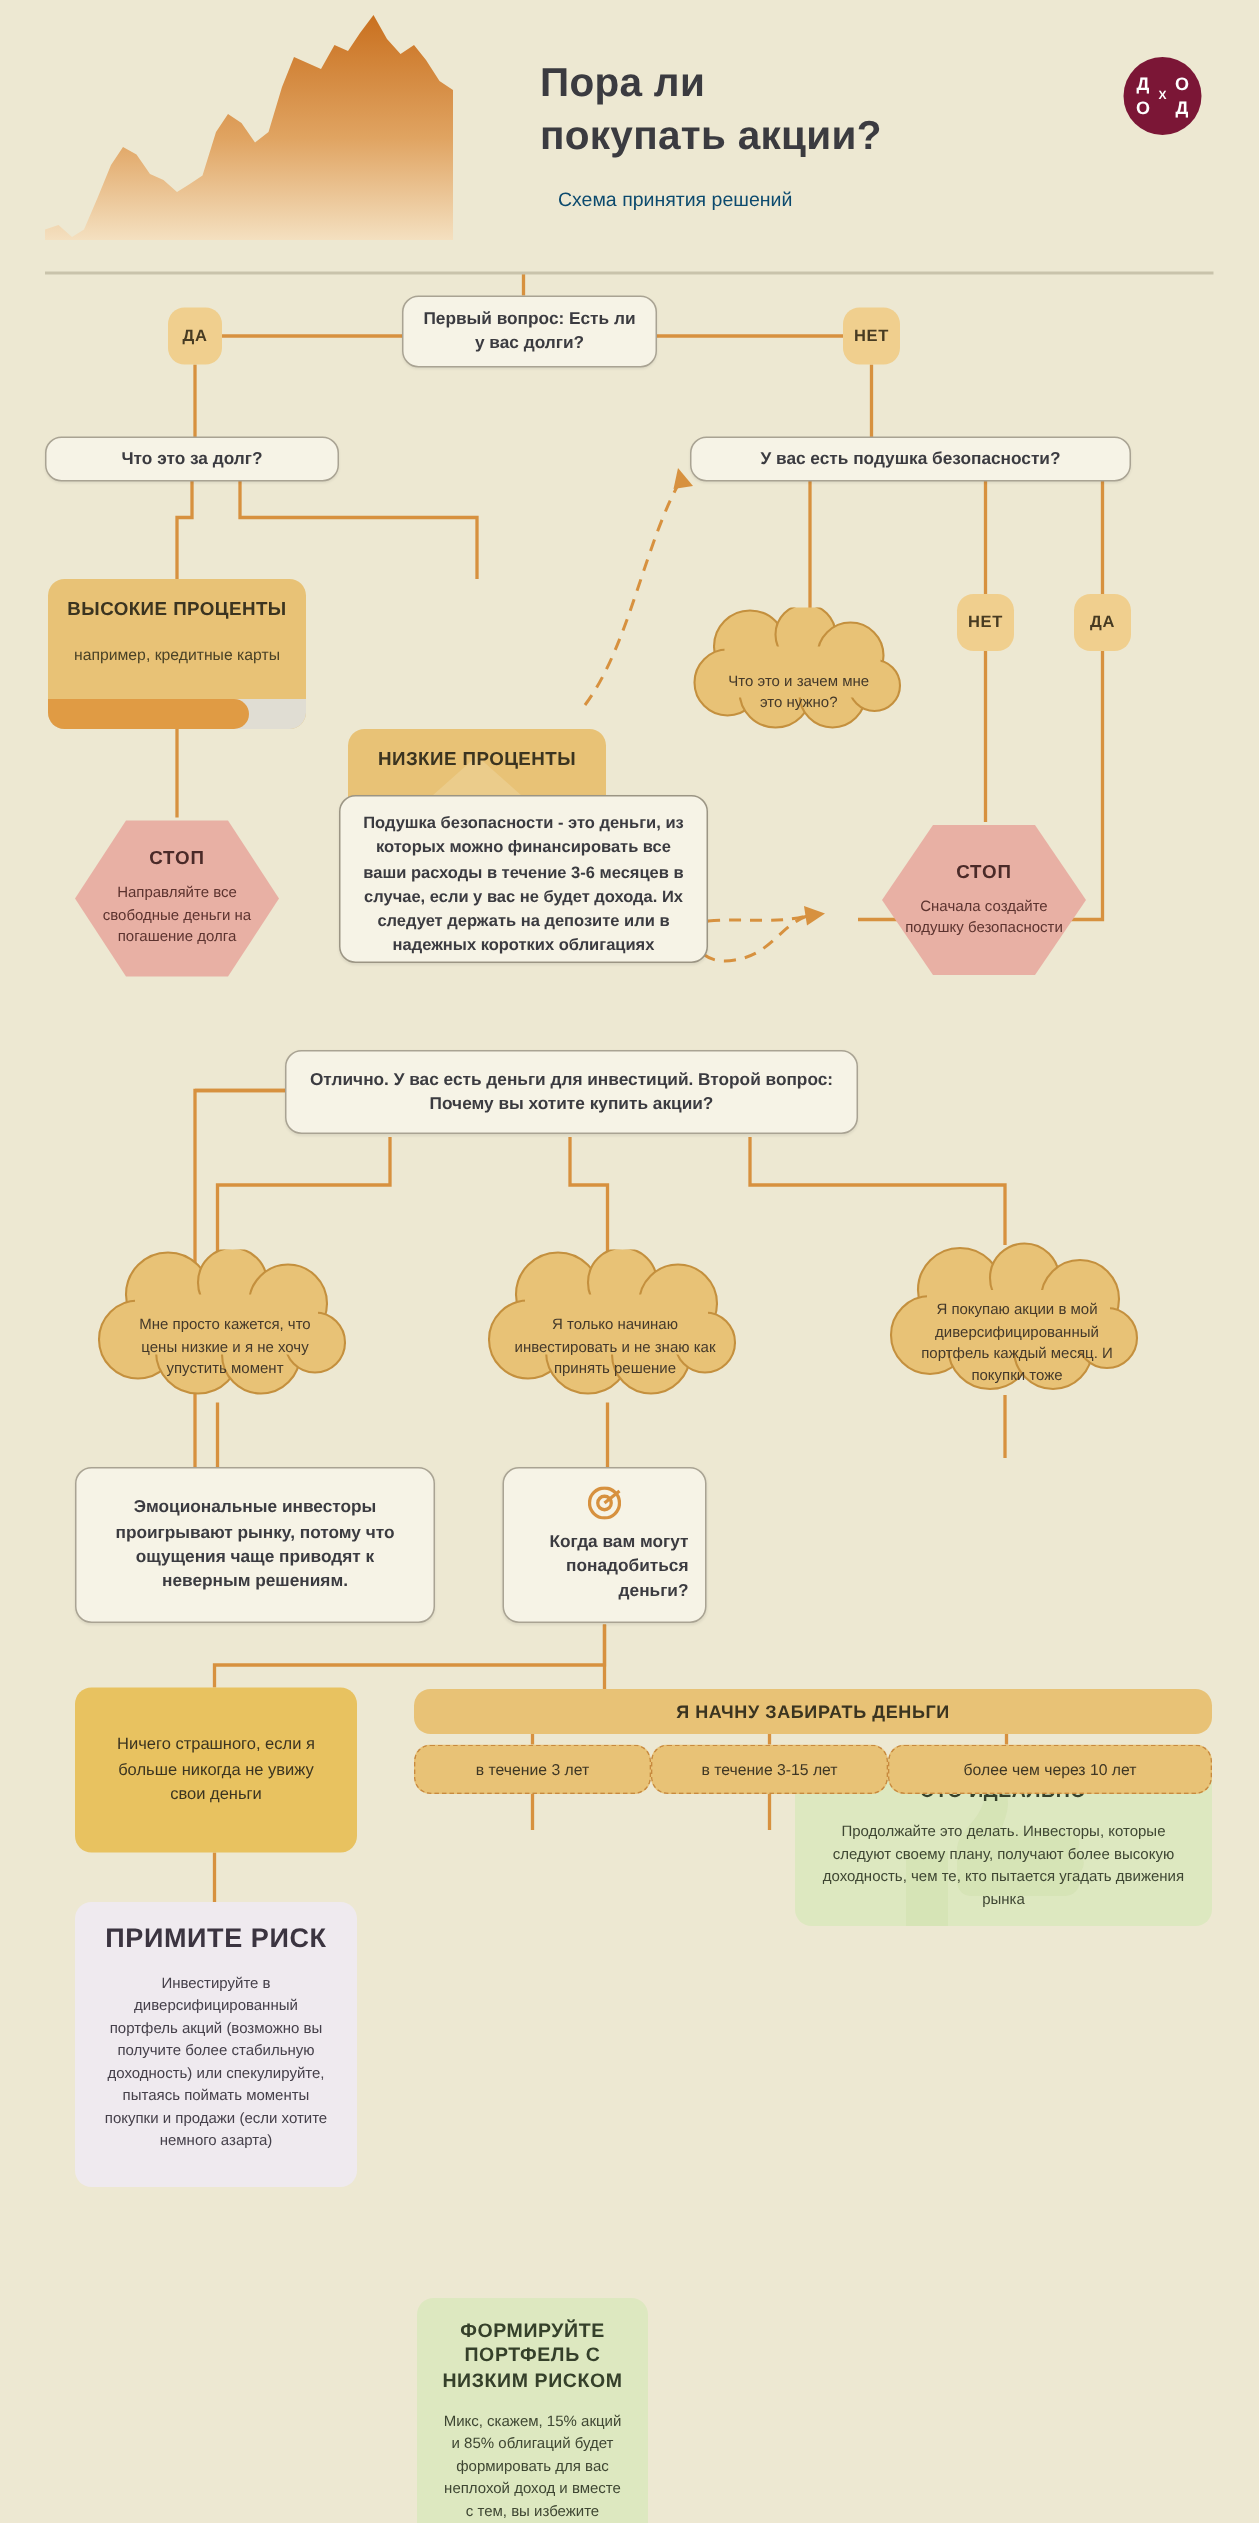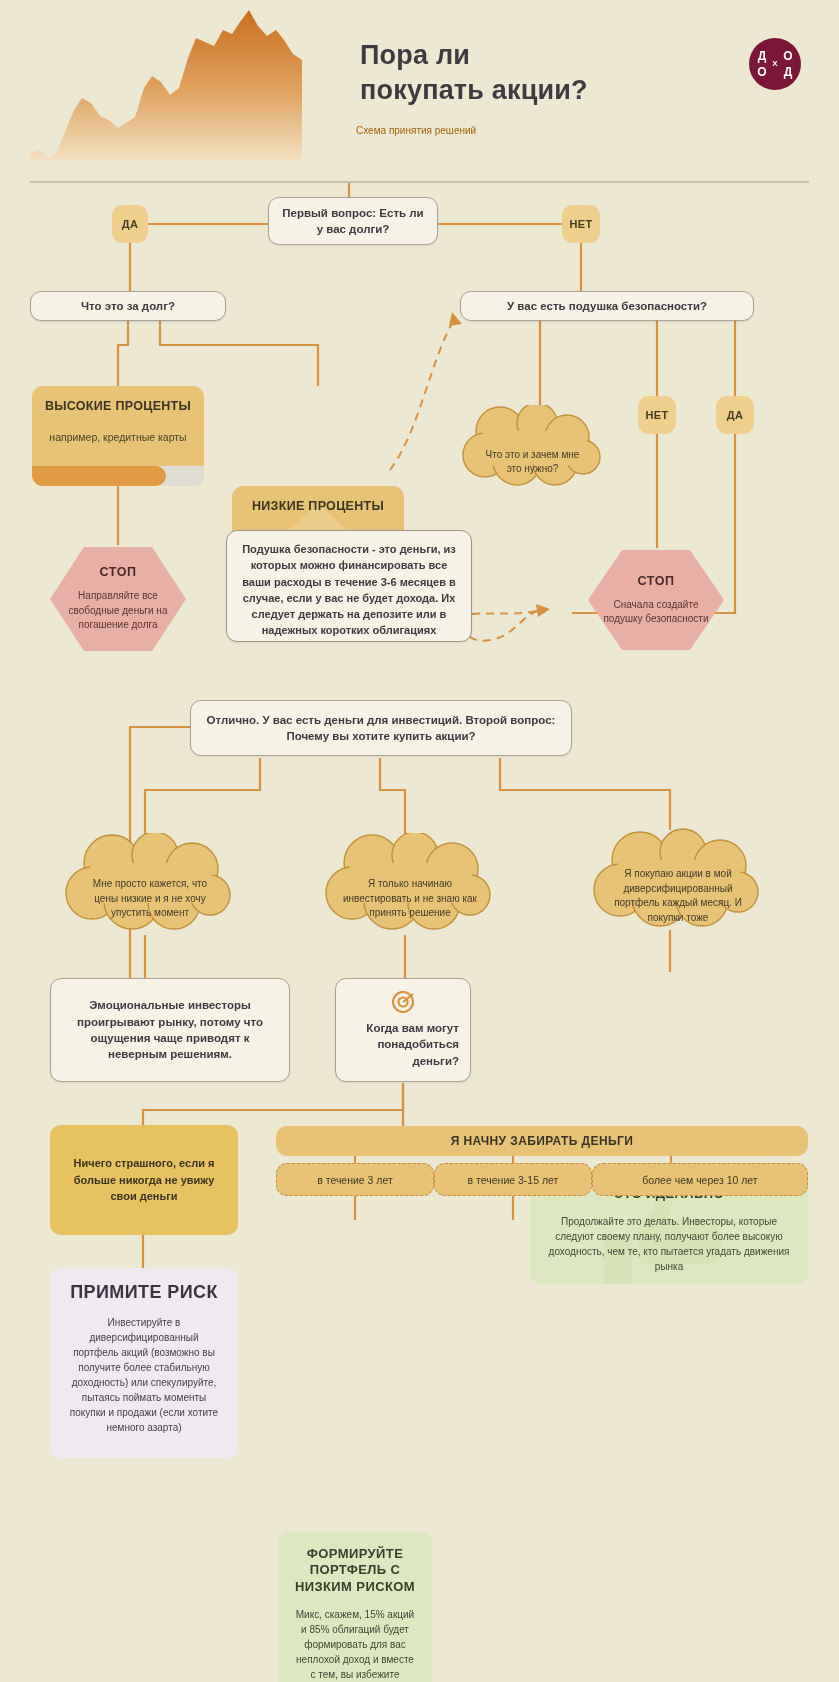--- a/index.html
+++ b/index.html
@@ -18,22 +18,22 @@
 
   
   .header { position: absolute; left: 0; top: 0; width: 839px; height: 185px; }
   .chart-svg { position: absolute; left: 30px; top: 10px; }
   .title {
     position: absolute; left: 360px; top: 38px;
     font-size: 27px; font-weight: bold; color: #3b3b40;
     line-height: 1.28; letter-spacing: .2px;
   }
   .subtitle {
-    position: absolute; left: 356px; top: 125px;
-    font-size: 10px; color: #a16207;
+    position: absolute; left: 372px; top: 125px;
+    font-size: 13px; color: #0c4a6e;
   }
   .logo {
     position: absolute; right: 38px; top: 38px;
     width: 52px; height: 52px; border-radius: 50%;
     background: #7b1636;
     display: flex; align-items: center; justify-content: center;
   }
   .logo-grid {
     display: grid; grid-template-columns: 16px 10px 16px;
     grid-template-rows: 16px 16px; align-items: center; justify-items: center;
@@ -149,21 +149,21 @@
 
   .lilac-card { background: #efeaef; border-radius: 6px; overflow: hidden; }
   .lc-title { text-align: center; font-size: 18px; font-weight: bold;
     color: #3b3440; letter-spacing: .4px; padding: 14px 8px 0; }
   .lc-body { text-align: center; font-size: 10px; color: #45404a;
     line-height: 1.5; padding: 12px 18px 14px; }
 
   .orange-card {
     background: #e8c260; border-radius: 6px;
     display: flex; align-items: center; justify-content: center;
-    text-align: center; font-size: 11px; font-weight: bold;
+    text-align: center; font-size: 11px; font-weight: normal;
     color: #3b3420; line-height: 1.5; padding: 0 18px;
   }
 
   .connector-layer {
     position: absolute; left: 0; top: 0; width: 839px; height: 1682px;
     pointer-events: none; z-index: 0;
   }
   .above { z-index: 3; border-radius: 11px; }
   .target-icon { position: relative; width: 22px; height: 22px; margin: 0 auto 7px; }
 </style>

